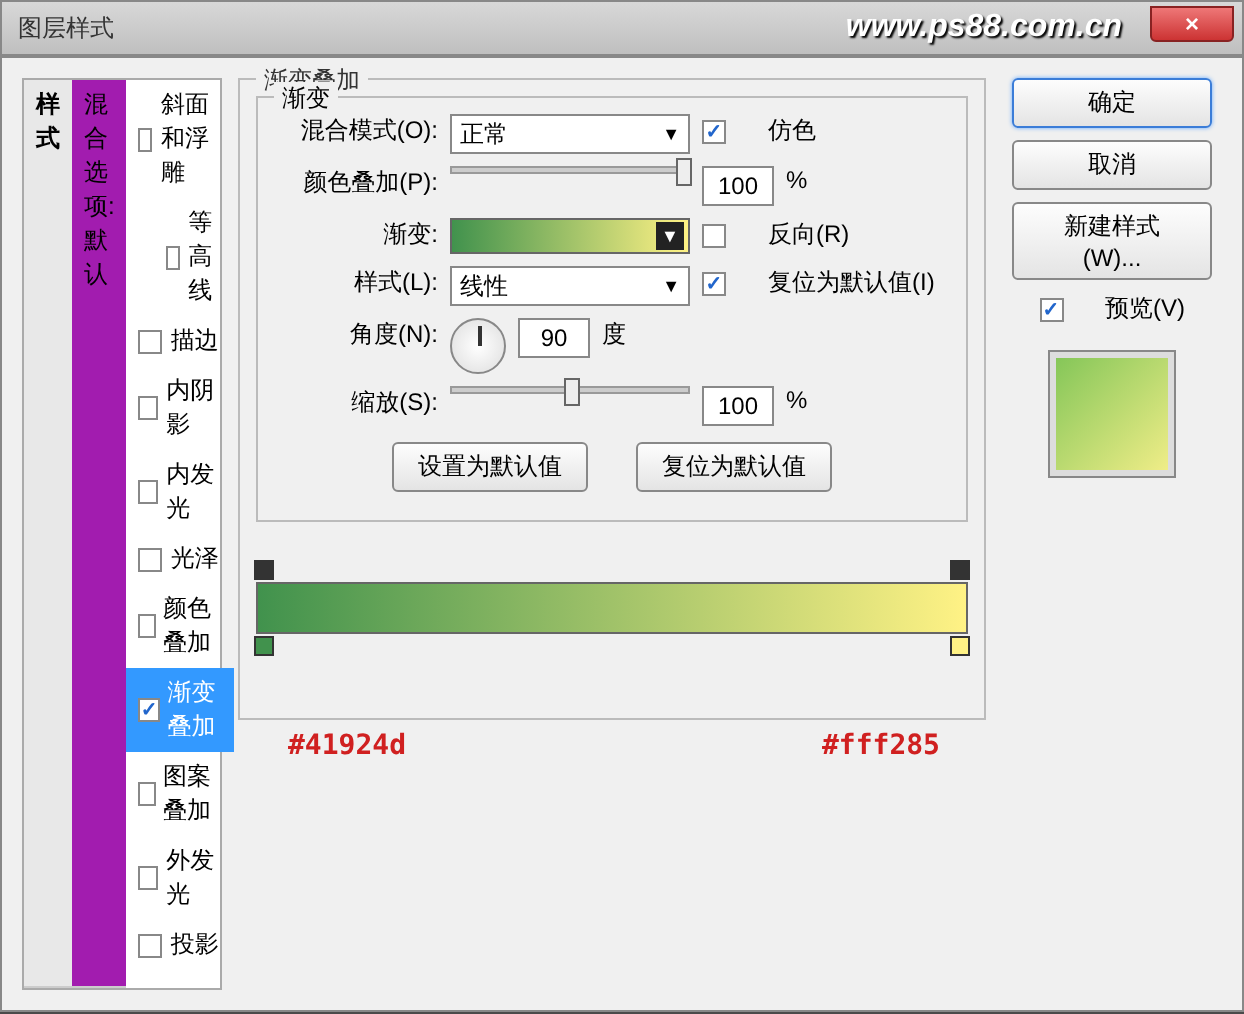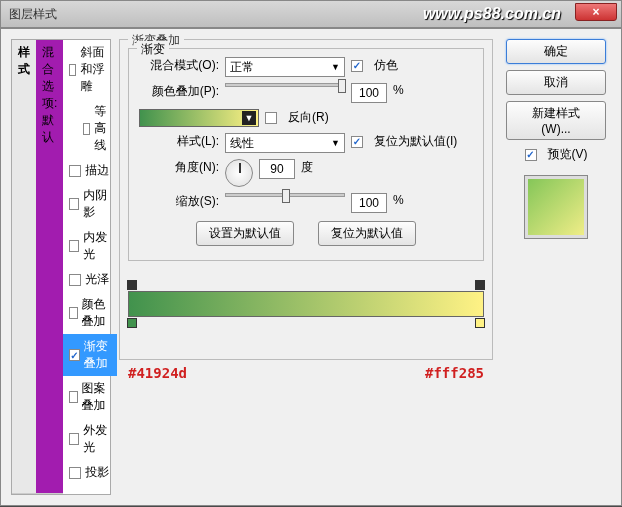--- a/index.html
+++ b/index.html
@@ -40,21 +40,21 @@
 .preview-box{width:64px;height:64px;border:1px solid #888;background:linear-gradient(135deg,#7fc456,#f5ef8a);margin-top:6px;box-shadow:inset 0 0 0 3px #ddd}
 .grad-editor{margin-top:30px;position:relative;height:60px}
 .grad-bar{height:26px;border:1px solid #666;background:linear-gradient(90deg,#41924d,#fff285);position:relative}
 .grad-stop{position:absolute;width:10px;height:10px;border:1px solid #333}
 .grad-stop.top{top:-12px}
 .grad-stop.bot{bottom:-12px}
 .opacity-stop{background:#333}
 .color-stop.left{background:#41924d}
 .color-stop.right{background:#fff285}
 .hex-label{position:absolute;bottom:-30px;color:#d02020;font-weight:bold;font-family:monospace;font-size:14px}
-.chklabel{display:flex;align-items:center;gap:11px}
+.chklabel{display:flex;align-items:center;gap:21px}
 </style>
 </head>
 <body>
 
 <div class="titlebar">
   <span class="title">图层样式</span>
   <span class="watermark">www.ps88.com.cn</span>
   <div class="close">
       <span>×</span>
     </div>
@@ -134,20 +134,21 @@
         <div class="row">
           <span class="lbl">颜色叠加(P):</span>
           <div class="slider">
               <div class="thumb" style="left:112px"></div>
             </div>
           <div class="numbox">100</div>
           <span>%</span>
         </div>
 
         <div class="row">
+          <span class="lbl">渐变:</span>
           <div class="grad-preview">
             <span class="arrow">▼</span>
           </div>
           <label class="chklabel">
             <span class="chk"></span>
             <span>反向(R)</span>
           </label>
         </div>
 
         <div class="row">
@@ -184,22 +185,22 @@
         </div>
       </div>
 
       <div class="grad-editor">
         <div class="grad-bar">
           <div class="grad-stop top opacity-stop" style="left:-2px"></div>
           <div class="grad-stop top opacity-stop" style="right:-2px"></div>
           <div class="grad-stop bot color-stop left" style="left:-2px"></div>
           <div class="grad-stop bot color-stop right" style="right:-2px"></div>
         </div>
-        <span class="hex-label" style="left:0">#41924d</span>
-        <span class="hex-label" style="right:0">#fff285</span>
+        <span class="hex-label" style="left:16px">#41924d</span>
+        <span class="hex-label" style="right:14px">#fff285</span>
       </div>
     </div>
   </div>
 
   <div class="right-panel">
     <div class="btn" style="border:1px solid #3b7dd8;box-shadow:0 0 2px #6af">确定</div>
     <div class="btn">取消</div>
     <div class="btn">新建样式(W)...</div>
     <label class="chklabel">
       <span class="chk checked"></span>

